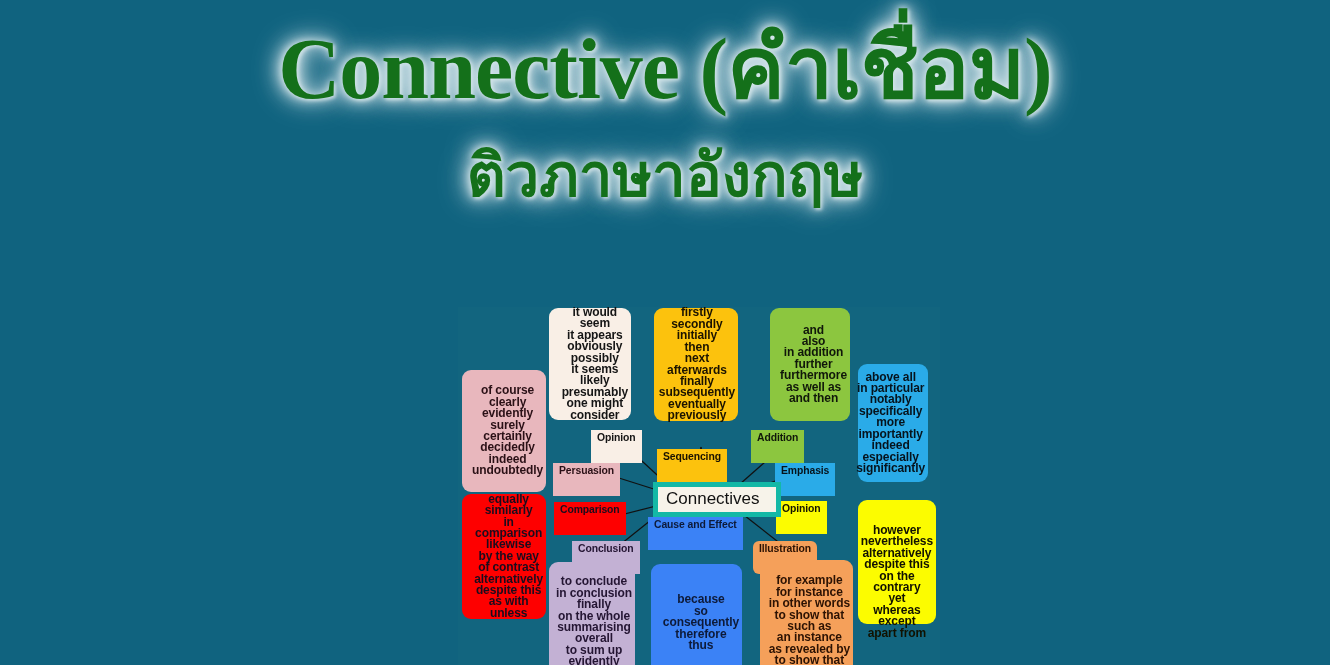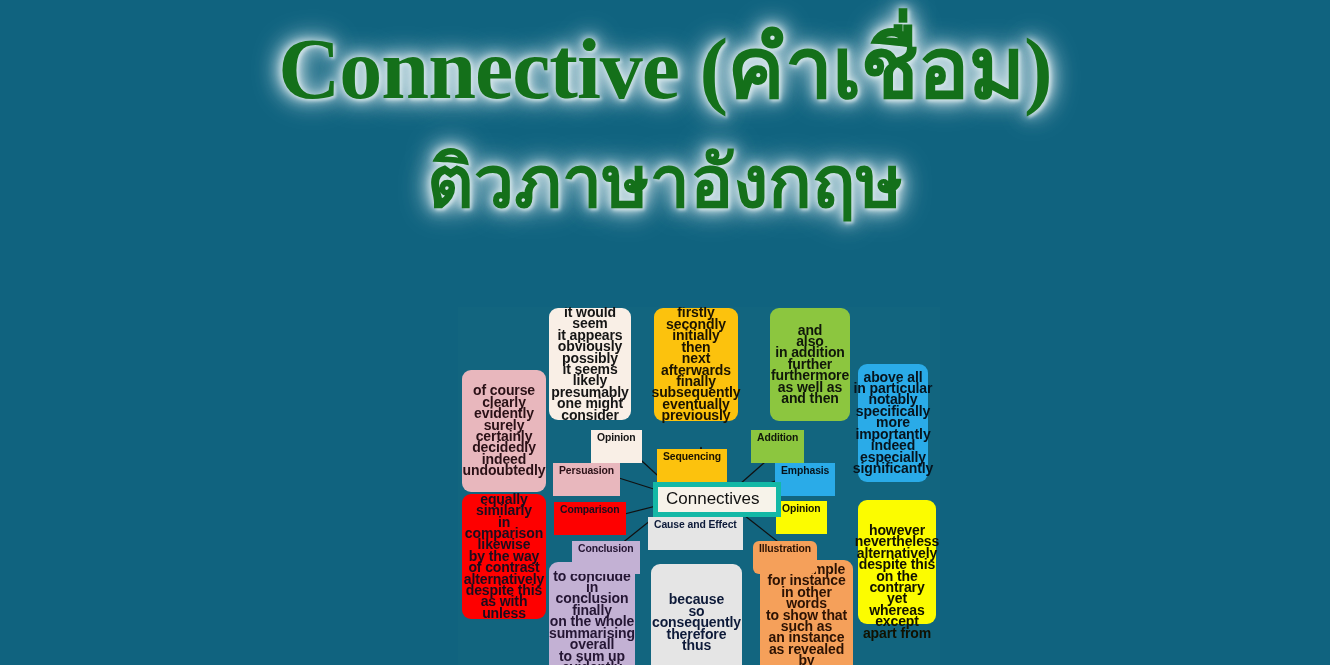--- a/index.html
+++ b/index.html
@@ -37,21 +37,21 @@
        0 0 7px #d4e6ea,
        0 0 14px #d2e4e9,
        0 0 22px #cfe2e8,
        0 0 30px #bcd8e0,
        2px 2px 3px rgba(255,255,255,0.55);
     white-space: nowrap;
   }
   .subtitle {
     font-family: "Liberation Sans", "DejaVu Sans", sans-serif;
     font-weight: bold;
-    font-size: 72px;
+    font-size: 60px;
     line-height: 1;
     color: #14701a;
     margin-top: 34px;
     text-shadow:
        0 0 7px #d4e6ea,
        0 0 14px #d2e4e9,
        0 0 22px #cfe2e8,
        0 0 32px #bcd8e0,
        2px 2px 3px rgba(255,255,255,0.55);
     white-space: nowrap;
@@ -77,24 +77,24 @@
     z-index: 3;
   }
 
   
   .wordbox {
     position: absolute;
     border-radius: 9px;
     box-sizing: border-box;
     display: flex;
     align-items: center;
-    justify-content: center;
+    justify-content: flex-end;
     text-align: center;
     font-weight: bold;
-    font-size: 14px;
+    font-size: 12px;
     line-height: 11.4px;
     padding: 4px 3px;
     z-index: 2;
     letter-spacing: -0.1px;
   }
 
   
   .pill {
     position: absolute;
     font-weight: bold;
@@ -123,21 +123,21 @@
   }
 
   
   .c-persuasion   { background: #e8b7bd; color: #2a1016; }
   .c-opinion      { background: #f9efe6; color: #151515; }
   .c-sequencing   { background: #fcc20d; color: #1b1300; }
   .c-addition     { background: #8cc63f; color: #10170a; }
   .c-emphasis     { background: #2aabe8; color: #06131c; }
   .c-comparison   { background: #fe0000; color: #1b0c1d; }
   .c-conclusion   { background: #c3b1d4; color: #241533; }
-  .c-cause        { background: #e5e5e5; color: #0d1a39; }
+  .c-cause        { background: #3b82f6; color: #0d1a39; }
   .c-contrast     { background: #fcfc00; color: #151500; }
   .c-illustration { background: #f5a05a; color: #2c1203; }
   .c-contrastbox  { background: #fcfc00; color: #111100; }
   .c-emphasisbox  { background: #2aabe8; color: #06131c; }
 </style>
 </head>
 <body>
 
 <div class="headings">
   <div class="title">Connective (คำเชื่อม)</div>

